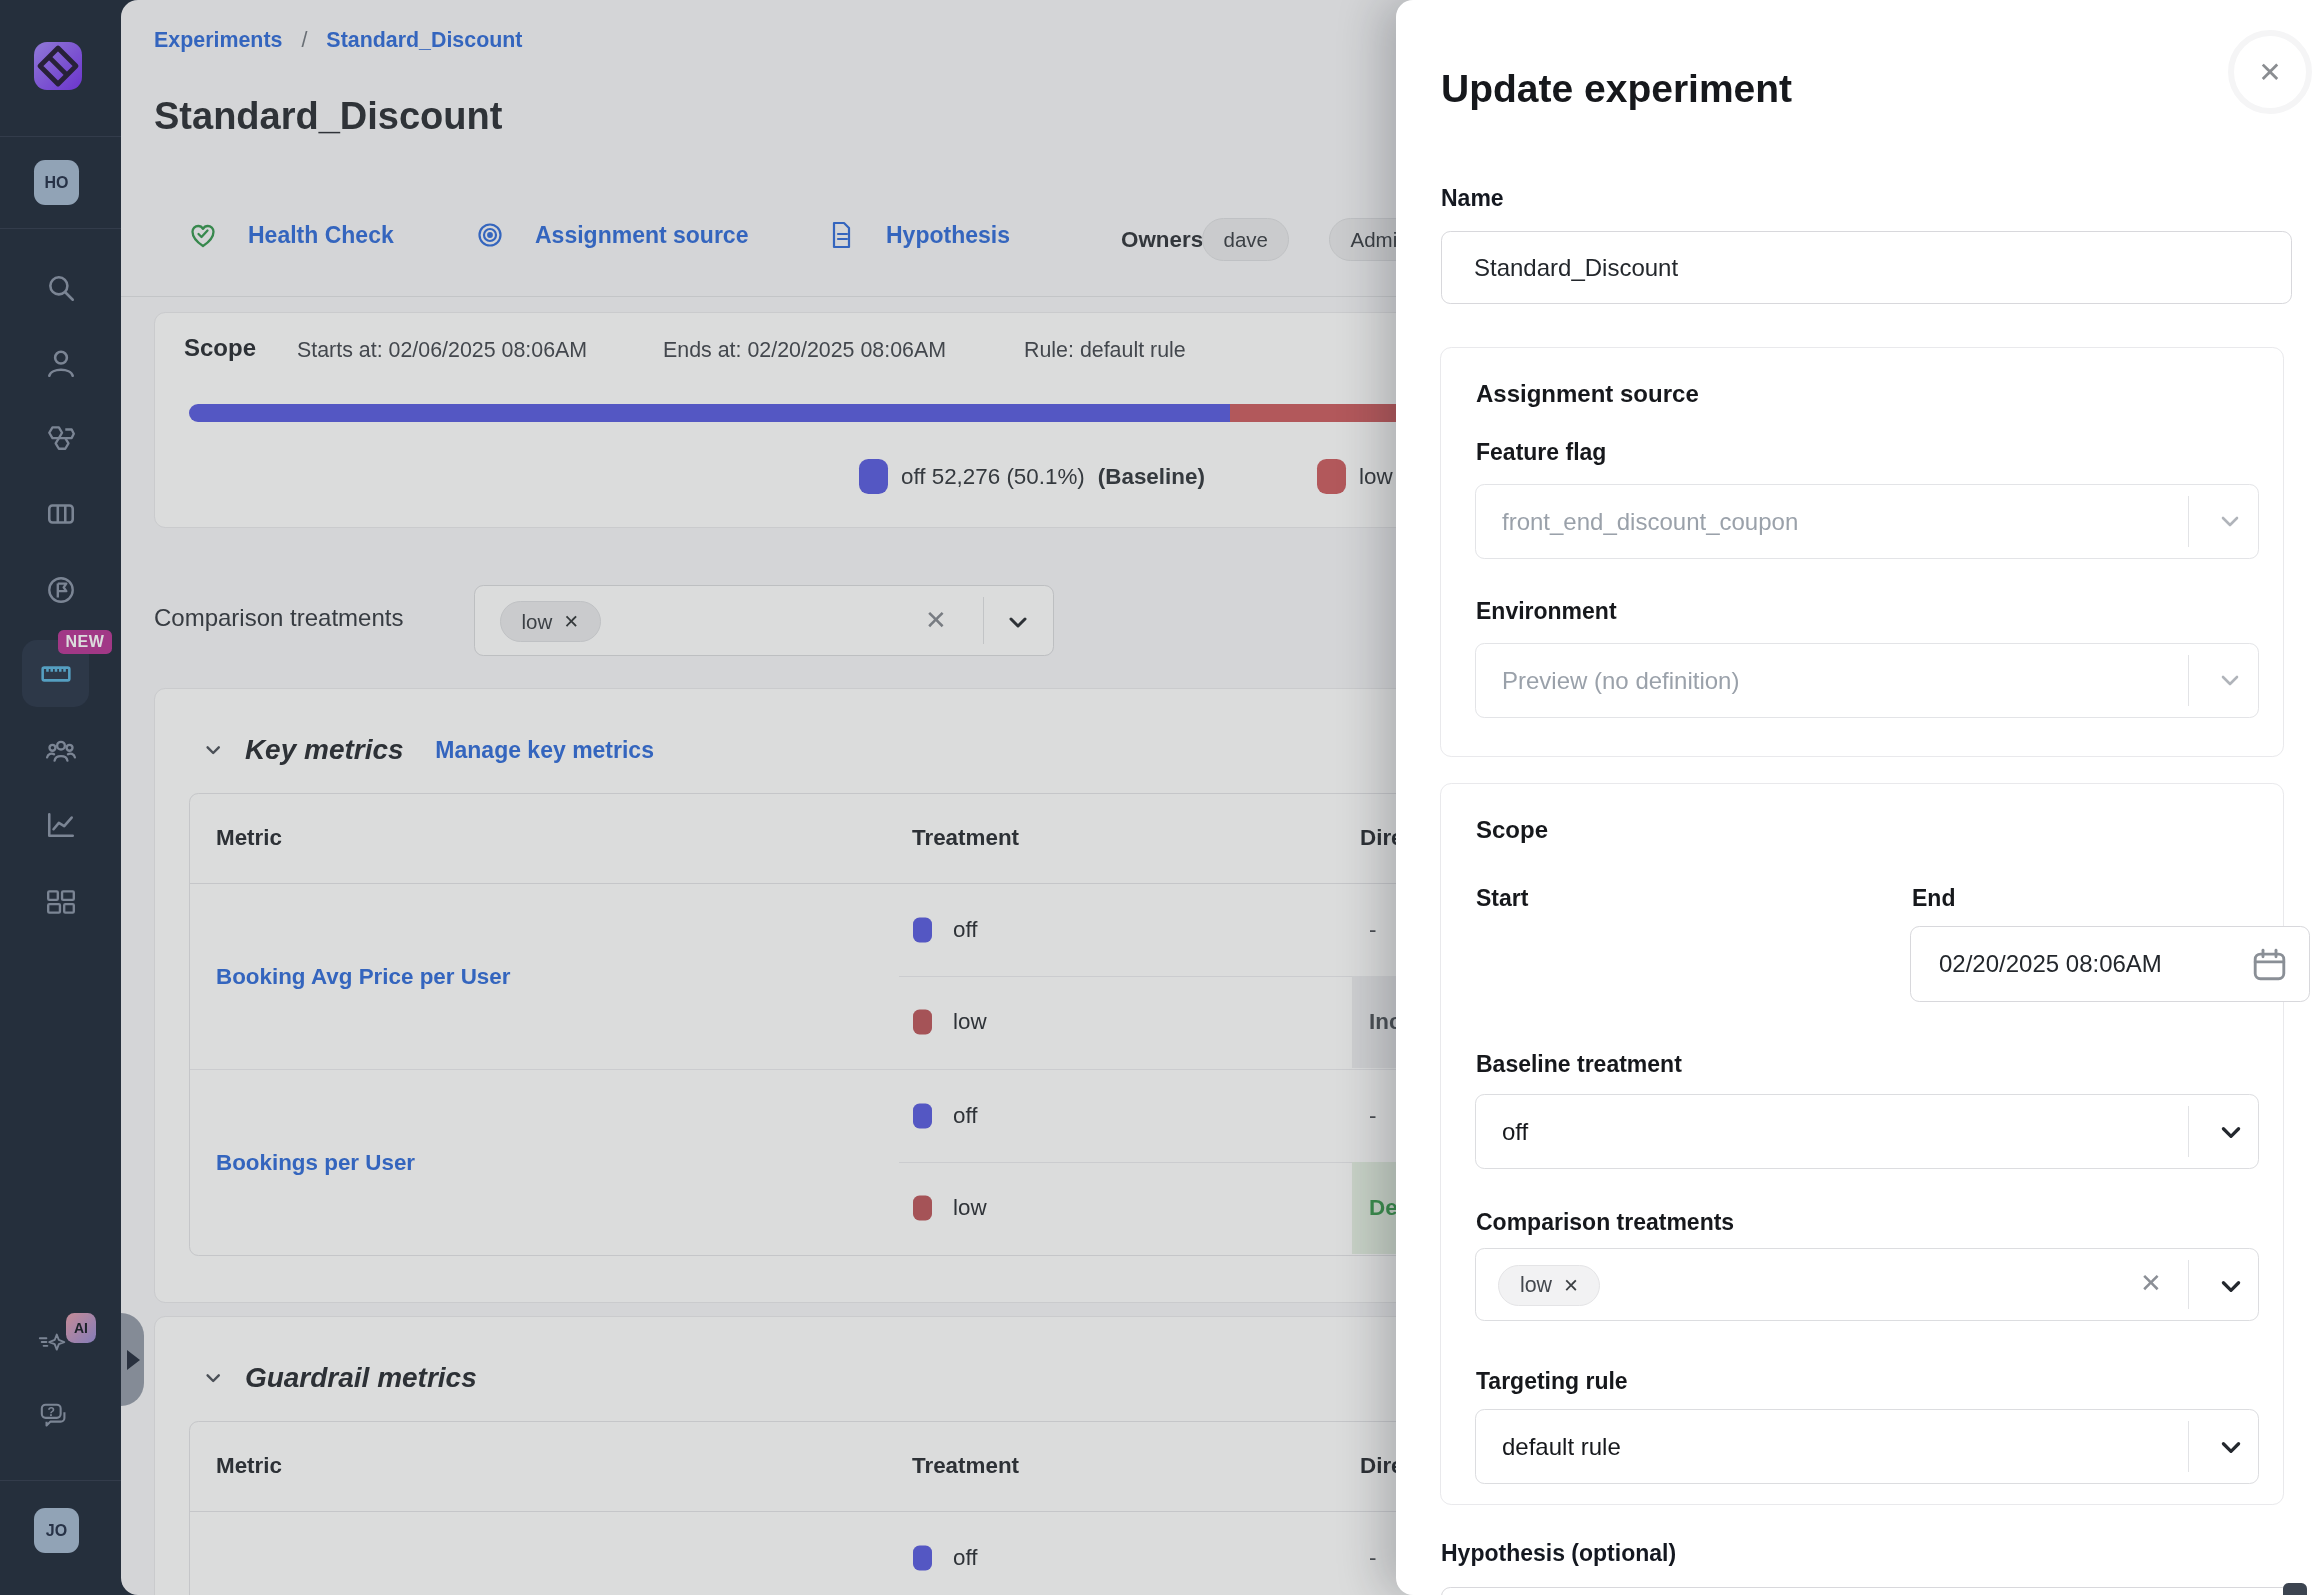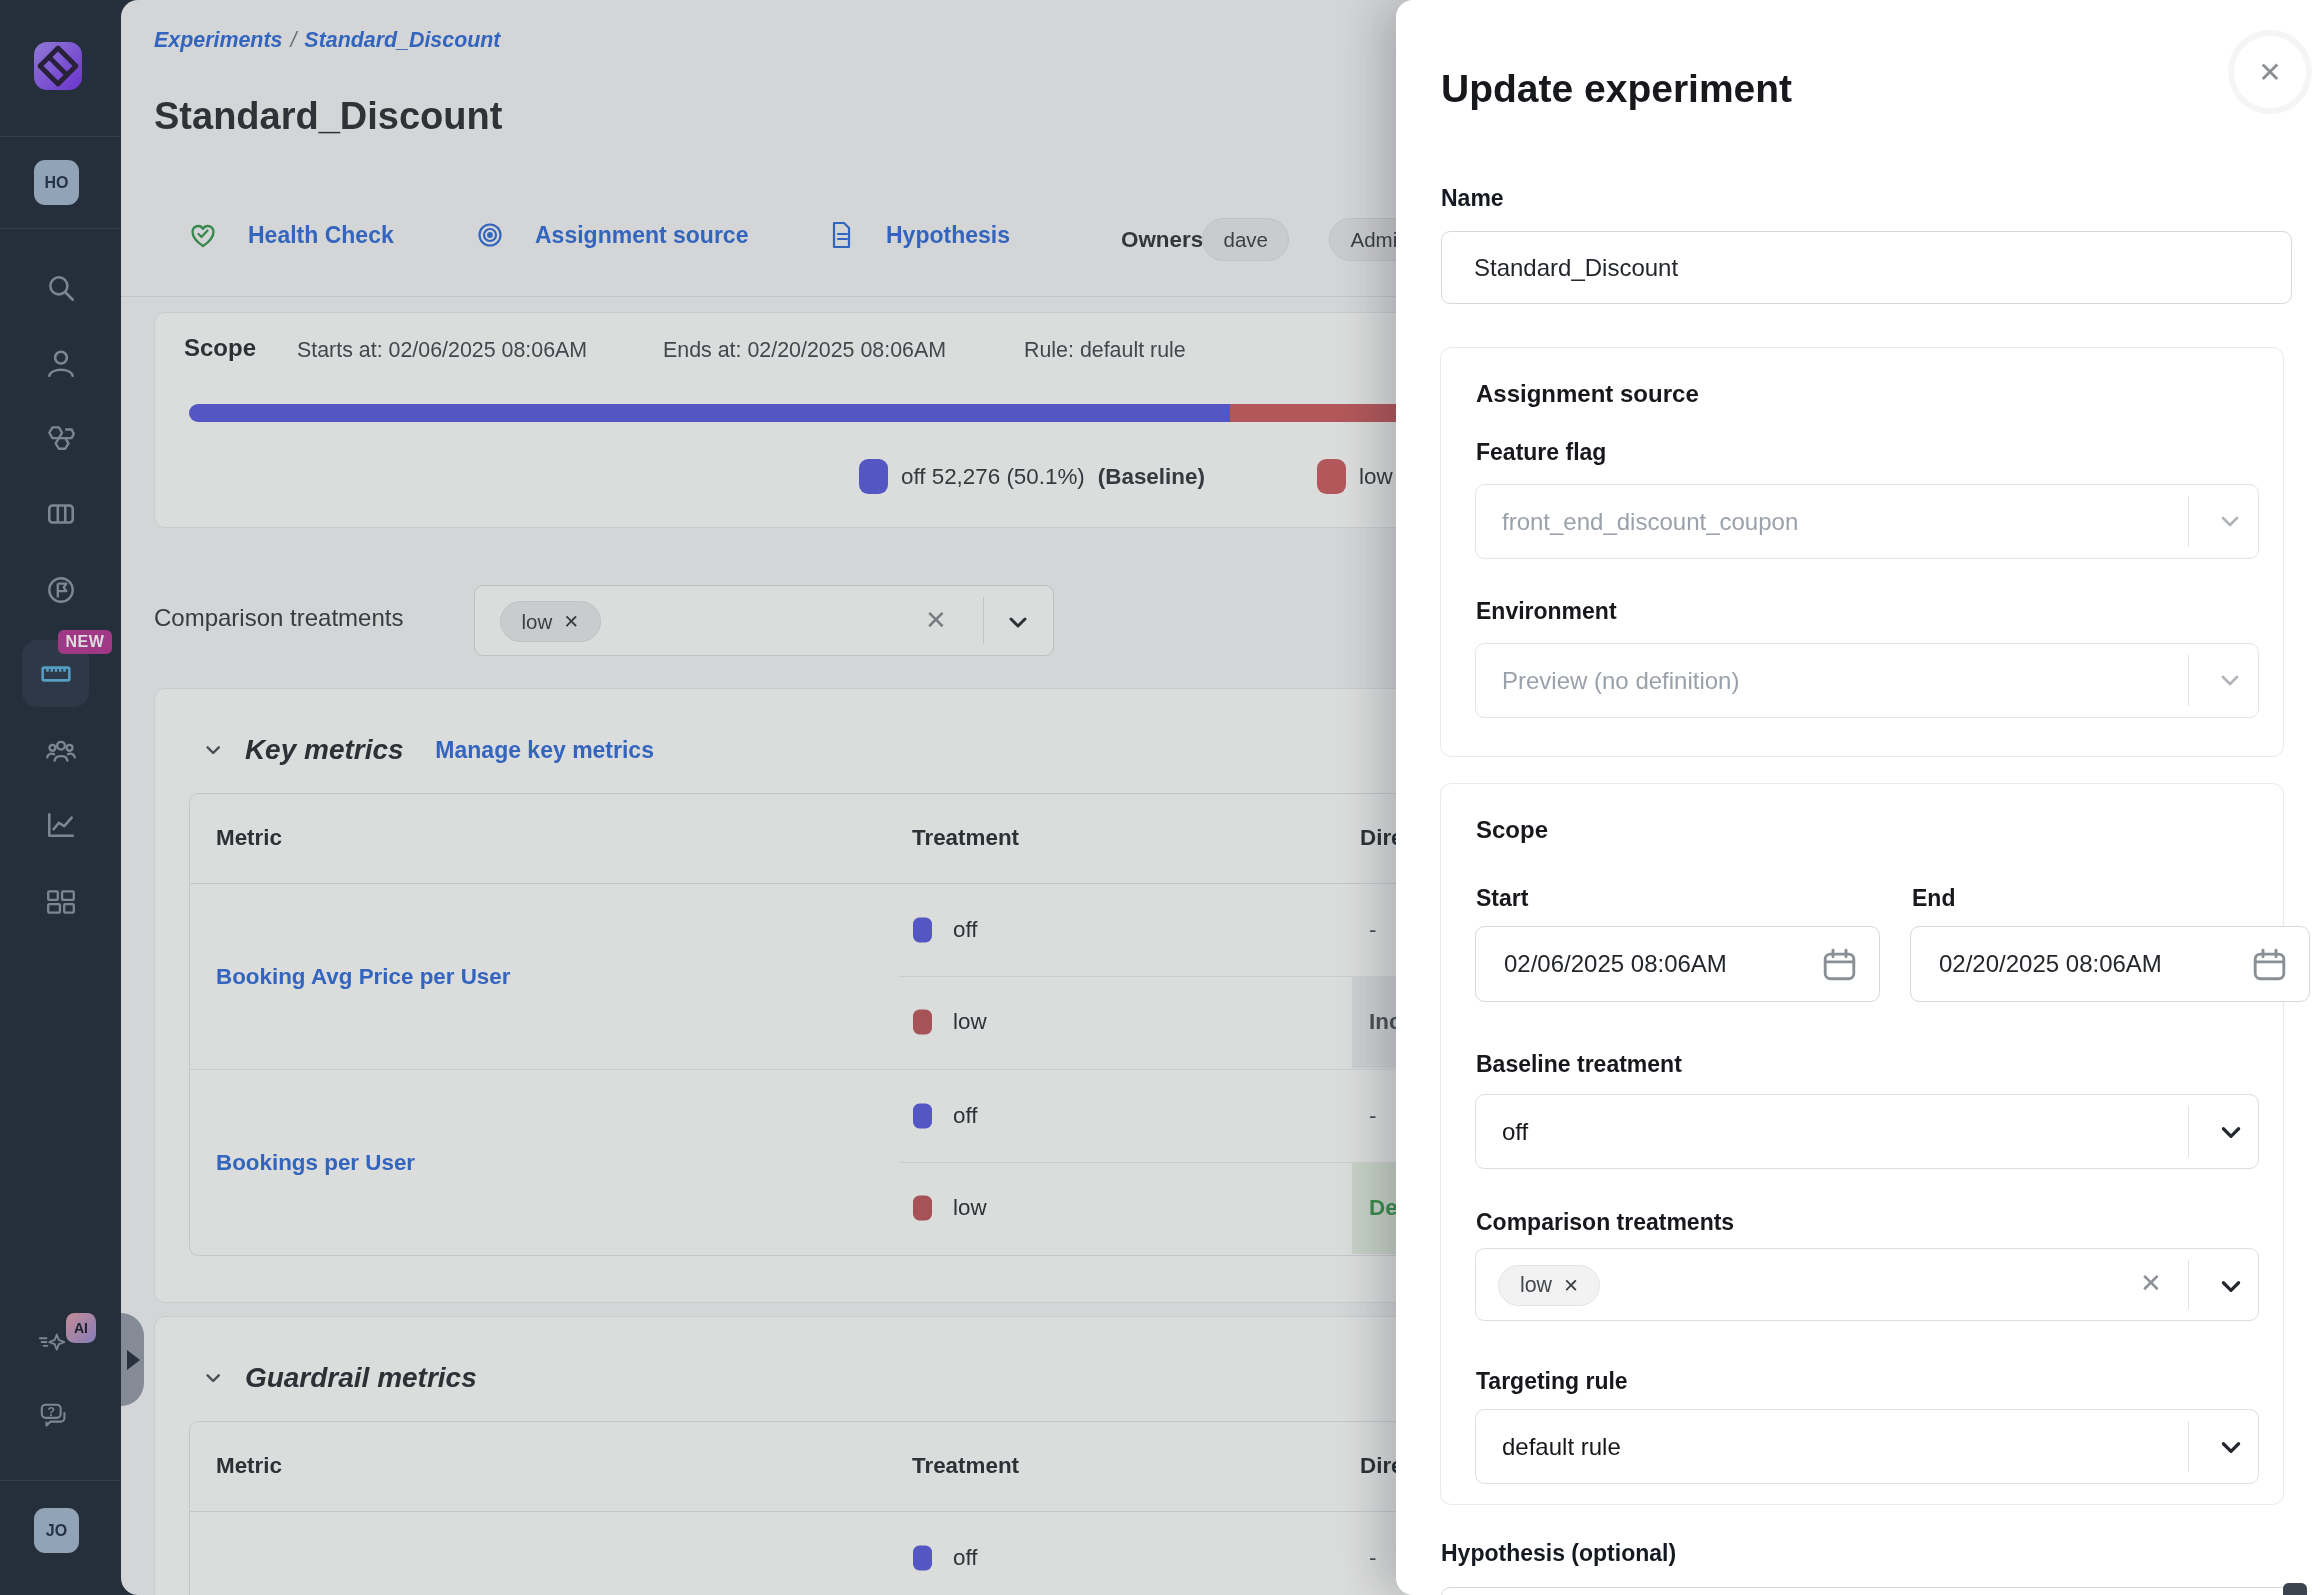--- a/index.html
+++ b/index.html
@@ -23,21 +23,21 @@
   .ai-badge{position:absolute;left:66px;top:1313px;width:30px;height:30px;border-radius:8.4px;
             background:linear-gradient(135deg,#e6a1ae 0%,#9a8fd6 100%);color:#22262e;font-size:14px;font-weight:bold;
             display:flex;align-items:center;justify-content:center;z-index:3;}
   .handle{position:absolute;left:121px;top:1313px;width:23px;height:93px;background:#99a0ad;
           border-radius:0 48px 48px 0;z-index:2;display:flex;align-items:center;justify-content:center;}
   .handle .tri{width:0;height:0;border-top:10.3px solid transparent;border-bottom:10.3px solid transparent;border-left:13px solid #2e3747;margin-left:1.9px;}
 
   
   .canvas{position:absolute;left:121px;top:0;right:0;bottom:0;background:#f7f7f9;
           border-radius:17px 0 0 17px;overflow:hidden;z-index:1;color:#34383e;}
-  .crumbs{position:absolute;left:33px;top:28px;font-size:21.4px;display:flex;gap:8px;font-style:italic;}
+  .crumbs{position:absolute;left:33px;top:28px;font-size:21.4px;display:flex;gap:19px;}
   .crumbs a{color:#3b74dc;text-decoration:none;font-weight:600;}
   .crumbs .sep{color:#7a7f87;font-weight:400;}
   .page-title{position:absolute;left:33px;top:95px;font-size:38px;font-weight:bold;color:#35393f;}
   .tagrow{position:absolute;left:0;top:220px;height:41px;width:100%;}
   .taglink{position:absolute;display:flex;align-items:center;gap:30px;color:#3b74dc;font-size:23px;font-weight:600;}
   .taglink svg{width:30px;height:30px;}
   .owners-label{position:absolute;left:1000px;top:6.5px;font-size:22.4px;font-weight:bold;color:#3a3e44;}
   .chip{border-radius:22.4px;background:#ececee;border:0.9px solid #dfe0e3;color:#44484e;font-size:20.5px;
         display:flex;align-items:center;justify-content:flex-start;padding:0 20.5px;height:43px;box-sizing:border-box;}
   .owner-chip{position:absolute;top:-1.9px;}
@@ -421,31 +421,20 @@
               <polyline points="5,9 12,16 19,9"></polyline>
             </svg>
         </div>
       </div>
     </div>
 
     <div class="dcard" style="top:783px;height:722px">
       <div class="c-title">Scope</div>
       <div class="c-label" style="top:101px">Start</div>
       <div class="c-label" style="left:471px;top:101px">End</div>
-      <div class="dateinput" style="left:34px;top:142px;width:405px">
-        <span>02/06/2025 08:06AM</span>
-        <div class="cal">
-          <svg viewBox="0 0 30 30" width="39" height="39" fill="none" stroke="currentColor" stroke-width="2.2" stroke-linecap="round">
-              <rect x="4" y="7" width="22" height="19" rx="4"></rect>
-              <line x1="4" y1="13" x2="26" y2="13"></line>
-              <line x1="10" y1="4" x2="10" y2="9"></line>
-              <line x1="20" y1="4" x2="20" y2="9"></line>
-            </svg>
-        </div>
-      </div>
       <div class="dateinput" style="left:469px;top:142px;width:400px">
         <span>02/20/2025 08:06AM</span>
         <div class="cal">
           <svg viewBox="0 0 30 30" width="39" height="39" fill="none" stroke="currentColor" stroke-width="2.2" stroke-linecap="round">
               <rect x="4" y="7" width="22" height="19" rx="4"></rect>
               <line x1="4" y1="13" x2="26" y2="13"></line>
               <line x1="10" y1="4" x2="10" y2="9"></line>
               <line x1="20" y1="4" x2="20" y2="9"></line>
             </svg>
         </div>

